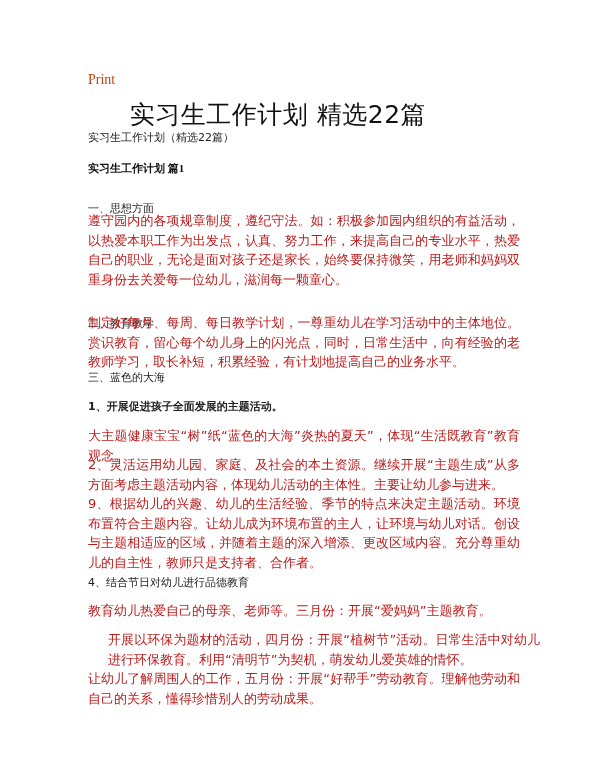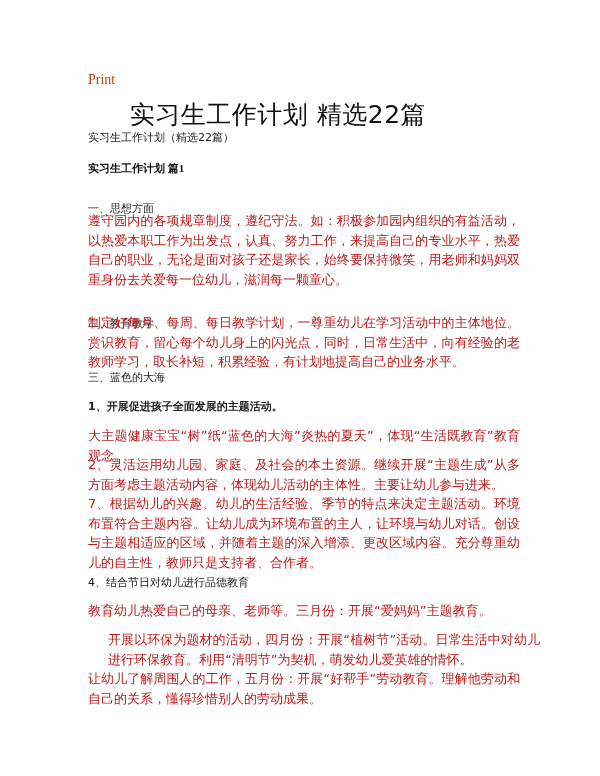--- a/index.html
+++ b/index.html
@@ -22,17 +22,17 @@
 <div class="line" style="top:199px;">一、思想方面</div>
 <div class="para" style="top:211px;">遵守园内的各项规章制度，遵纪守法。如：积极参加园内组织的有益活动，以热爱本职工作为出发点，认真、努力工作，来提高自己的专业水平，热爱自己的职业，无论是面对孩子还是家长，始终要保持微笑，用老师和妈妈双重身份去关爱每一位幼儿，滋润每一颗童心。</div>
 
 <div class="line" style="top:300px;margin-top:14px;">二、教育教学</div>
 <div class="para" style="top:313px;">制定好每月、每周、每日教学计划，一尊重幼儿在学习活动中的主体地位。赏识教育，留心每个幼儿身上的闪光点，同时，日常生活中，向有经验的老教师学习，取长补短，积累经验，有计划地提高自己的业务水平。</div>
 
 <div class="line" style="top:368px;">三、蓝色的大海</div>
 <div class="line" style="top:397px;font-weight:bold;">1、开展促进孩子全面发展的主题活动。</div>
 <div class="para" style="top:426px;">大主题健康宝宝“树”纸“蓝色的大海”炎热的夏天”，体现“生活既教育”教育观念。</div>
 <div class="para" style="top:455px;">2、灵活运用幼儿园、家庭、及社会的本土资源。继续开展“主题生成”从多方面考虑主题活动内容，体现幼儿活动的主体性。主要让幼儿参与进来。</div>
-<div class="para" style="top:494px;">7、根据幼儿的兴趣、幼儿的生活经验、季节的特点来决定主题活动。环境布置符合主题内容。让幼儿成为环境布置的主人，让环境与幼儿对话。创设与主题相适应的区域，并随着主题的深入增添、更改区域内容。充分尊重幼儿的自主性，教师只是支持者、合作者。</div>
+<div class="para" style="top:494px;">9、根据幼儿的兴趣、幼儿的生活经验、季节的特点来决定主题活动。环境布置符合主题内容。让幼儿成为环境布置的主人，让环境与幼儿对话。创设与主题相适应的区域，并随着主题的深入增添、更改区域内容。充分尊重幼儿的自主性，教师只是支持者、合作者。</div>
 <div class="line" style="top:573px;">4、结合节日对幼儿进行品德教育</div>
 <div class="para" style="top:601px;">教育幼儿热爱自己的母亲、老师等。三月份：开展“爱妈妈”主题教育。</div>
 <div class="para" style="top:630px;margin-left:20px;">开展以环保为题材的活动，四月份：开展“植树节”活动。日常生活中对幼儿进行环保教育。利用“清明节”为契机，萌发幼儿爱英雄的情怀。</div>
 <div class="para" style="top:669px;">让幼儿了解周围人的工作，五月份：开展“好帮手”劳动教育。理解他劳动和自己的关系，懂得珍惜别人的劳动成果。</div>
 
 </body></html>

